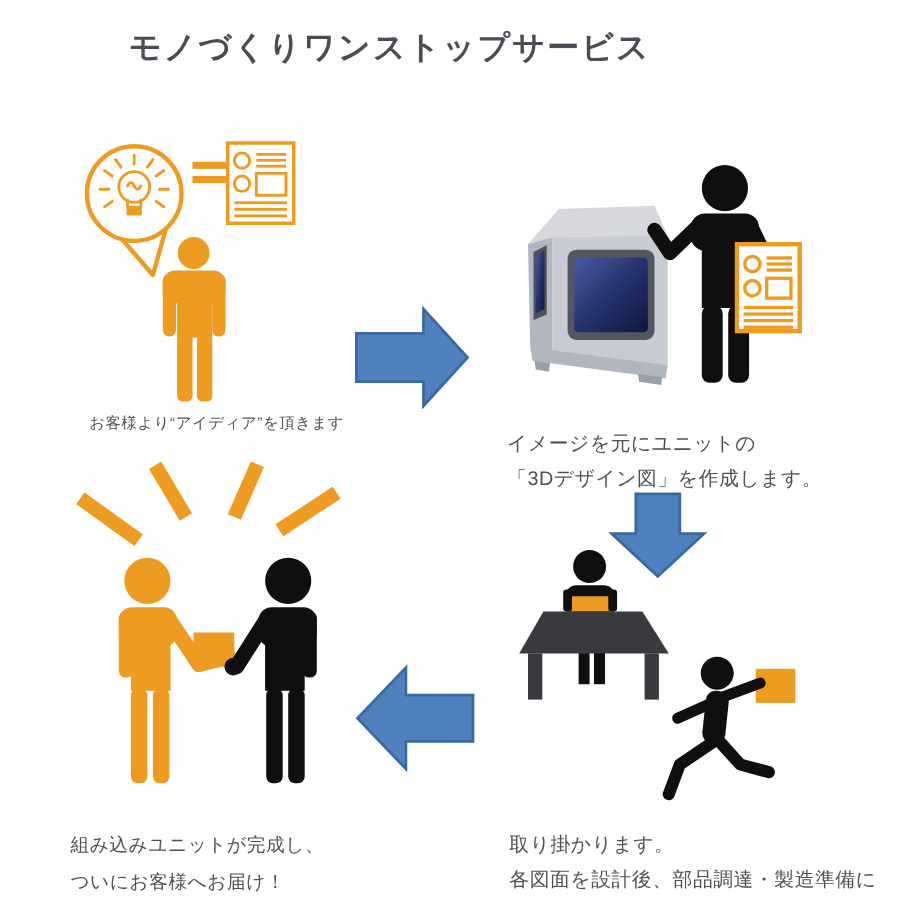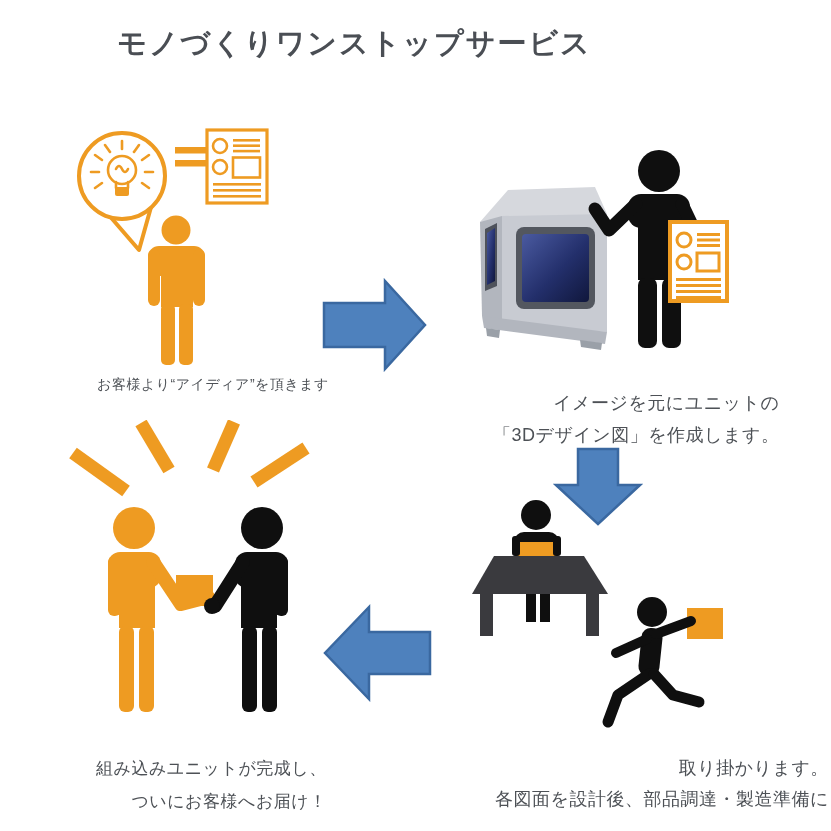--- a/index.html
+++ b/index.html
@@ -29,27 +29,26 @@
     font-size: 18.5px;
     font-weight: 400;
     letter-spacing: 0.5px;
     color: #4d5156;
   }
   .illus { position: absolute; }
   .caption {
     position: absolute;
     color: #4d5156;
     letter-spacing: 0.5px;
-    text-align: right;
   }
   .caption-1 { left: 62px; top: 376px; width: 270px; text-align: center; font-size: 14px; }
   .caption-2 { left: 461px; top: 387px; font-size: 18px; line-height: 32px; }
   .caption-3 { left: 463px; top: 753px; font-size: 18px; line-height: 31px; }
   .caption-4 { left: 64px;  top: 752px; font-size: 17px; line-height: 33px; }
-  .cap-line { display: block; margin-left: 32px; }
+  .cap-line { display: block; }
   svg { display: block; }
 </style>
 </head>
 <body>
 
 <div class="canvas">
 
   <div class="page-title">モノづくりワンストップサービス</div>
 
   <svg class="illus" style="left:55px; top:122px;" width="262" height="248" viewBox="0 0 262 248">

